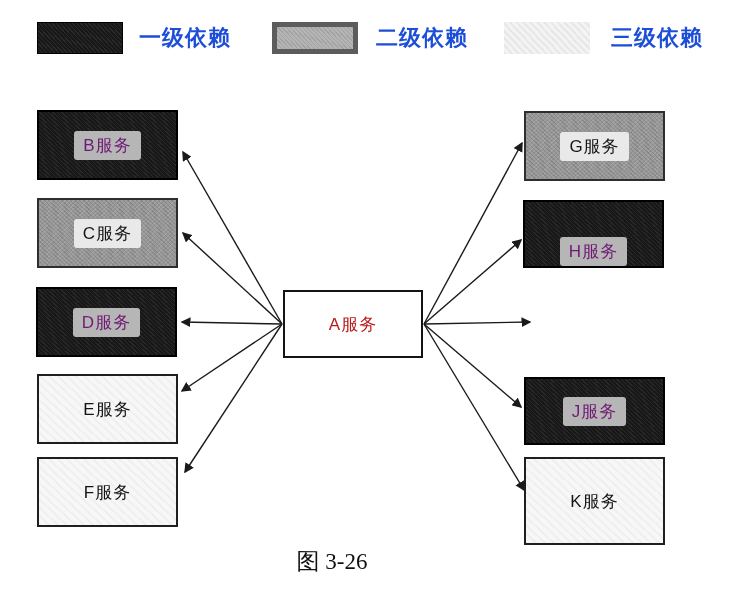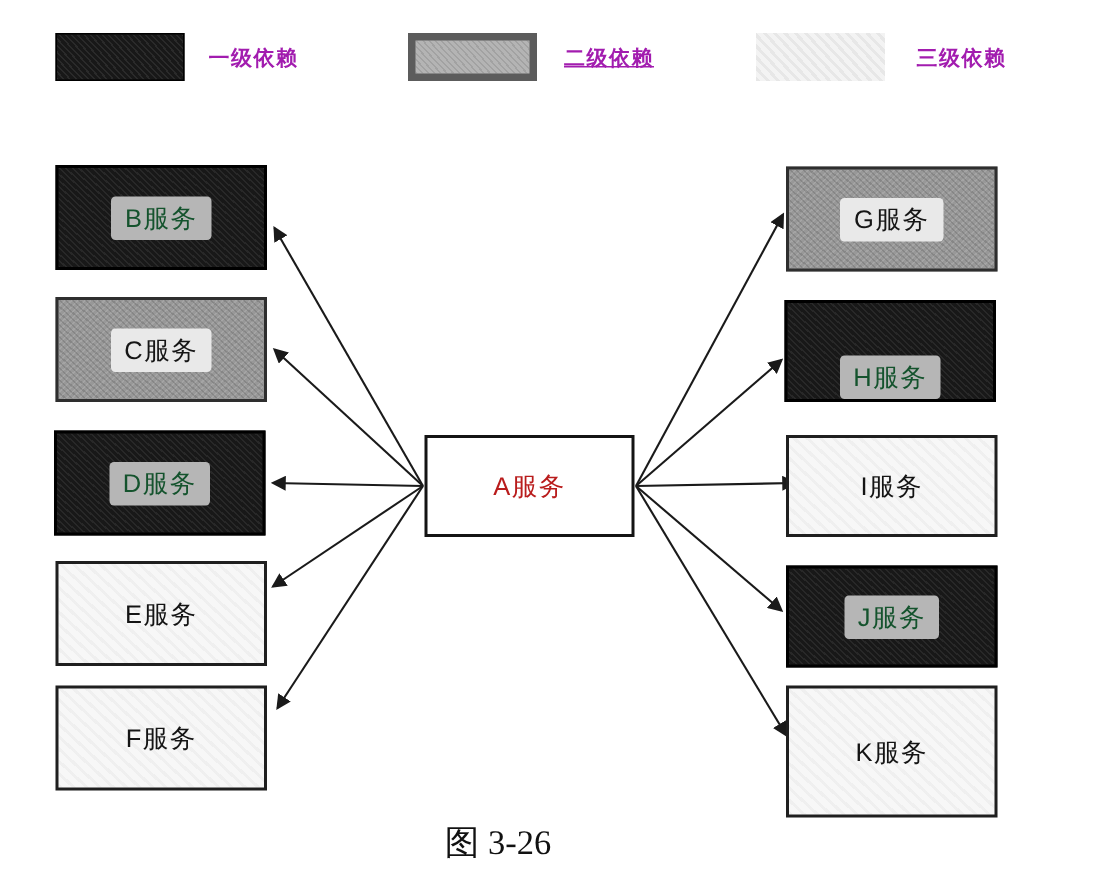--- a/index.html
+++ b/index.html
@@ -16,41 +16,41 @@
   
   .legend-swatch { position: absolute; top: 22px; height: 32px; box-sizing: border-box; }
   .sw-1 { left: 37px;  width: 86px; background: #181818; border: 1px solid #000;
           background-image: repeating-linear-gradient(47deg, rgba(255,255,255,.08) 0 1px, transparent 1px 3px); }
   .sw-2 { left: 272px; width: 86px; background: #b4b4b4; border: 5px solid #5c5c5c;
           background-image: repeating-linear-gradient(47deg, rgba(0,0,0,.10) 0 1px, transparent 1px 3px); }
   .sw-3 { left: 504px; width: 86px; background: #f3f3f3; border: none;
           background-image: repeating-linear-gradient(47deg, rgba(0,0,0,.05) 0 2px, transparent 2px 5px); }
   .legend-label {
     position: absolute; top: 22px; height: 32px; line-height: 32px;
-    font-size: 14px; font-weight: 600; letter-spacing: 1px; color: #a21caf;
+    font-size: 22px; font-weight: 600; letter-spacing: 1px; color: #1d4ed8;
   }
   .ll-1 { left: 139px; }
-  .ll-2 { left: 376px; text-decoration: underline; }
+  .ll-2 { left: 376px; }
   .ll-3 { left: 611px; }
 
   
   .box {
     position: absolute; width: 141px; height: 70px; box-sizing: border-box;
     border: 2px solid #1c1c1c;
     display: flex; align-items: center; justify-content: center;
     font-size: 17px; letter-spacing: 1px;
   }
   .level-1 { background: #181818; border-color: #000;
              background-image: repeating-linear-gradient(43deg, rgba(255,255,255,.07) 0 1px, transparent 1px 3px); }
   .level-2 { background: #989898; border-color: #2e2e2e;
              background-image: repeating-linear-gradient(43deg, rgba(0,0,0,.12) 0 1px, transparent 1px 3px),
                                repeating-linear-gradient(-43deg, rgba(255,255,255,.12) 0 1px, transparent 1px 3px); }
   .level-3 { background: #f7f7f7; border-color: #1f1f1f;
              background-image: repeating-linear-gradient(43deg, rgba(0,0,0,.03) 0 2px, transparent 2px 6px); }
-  .level-1 .lbl { background: #b6b6b6; color: #14532d; padding: 3px 9px; border-radius: 3px; }
+  .level-1 .lbl { background: #b6b6b6; color: #701a75; padding: 3px 9px; border-radius: 3px; }
   .level-2 .lbl { background: #e9e9e9; color: #161616; padding: 3px 9px; border-radius: 3px; }
   .level-3 .lbl { color: #141414; }
   .box-a { left: 283px; top: 290px; width: 140px; height: 68px; background: #ffffff; border-color: #141414; }
   .box-a .lbl { color: #b91c1c; }
 
   .pos-b { left: 37px;  top: 110px; }
   .pos-c { left: 37px;  top: 198px; }
   .pos-d { left: 36px;  top: 287px; }
   .pos-e { left: 37px;  top: 374px; }
   .pos-f { left: 37px;  top: 457px; }
@@ -120,23 +120,20 @@
   <div class="box level-3 pos-f">
     <span class="lbl">F服务</span>
   </div>
 
   <div class="box level-2 pos-g">
     <span class="lbl">G服务</span>
   </div>
   <div class="box level-1 pos-h">
     <span class="lbl">H服务</span>
   </div>
-  <div class="box level-3 pos-i">
-    <span class="lbl">I服务</span>
-  </div>
   <div class="box level-1 pos-j">
     <span class="lbl">J服务</span>
   </div>
   <div class="box level-3 pos-k">
     <span class="lbl">K服务</span>
   </div>
 
   <div class="caption">图 3-26</div>
 </div>
 

